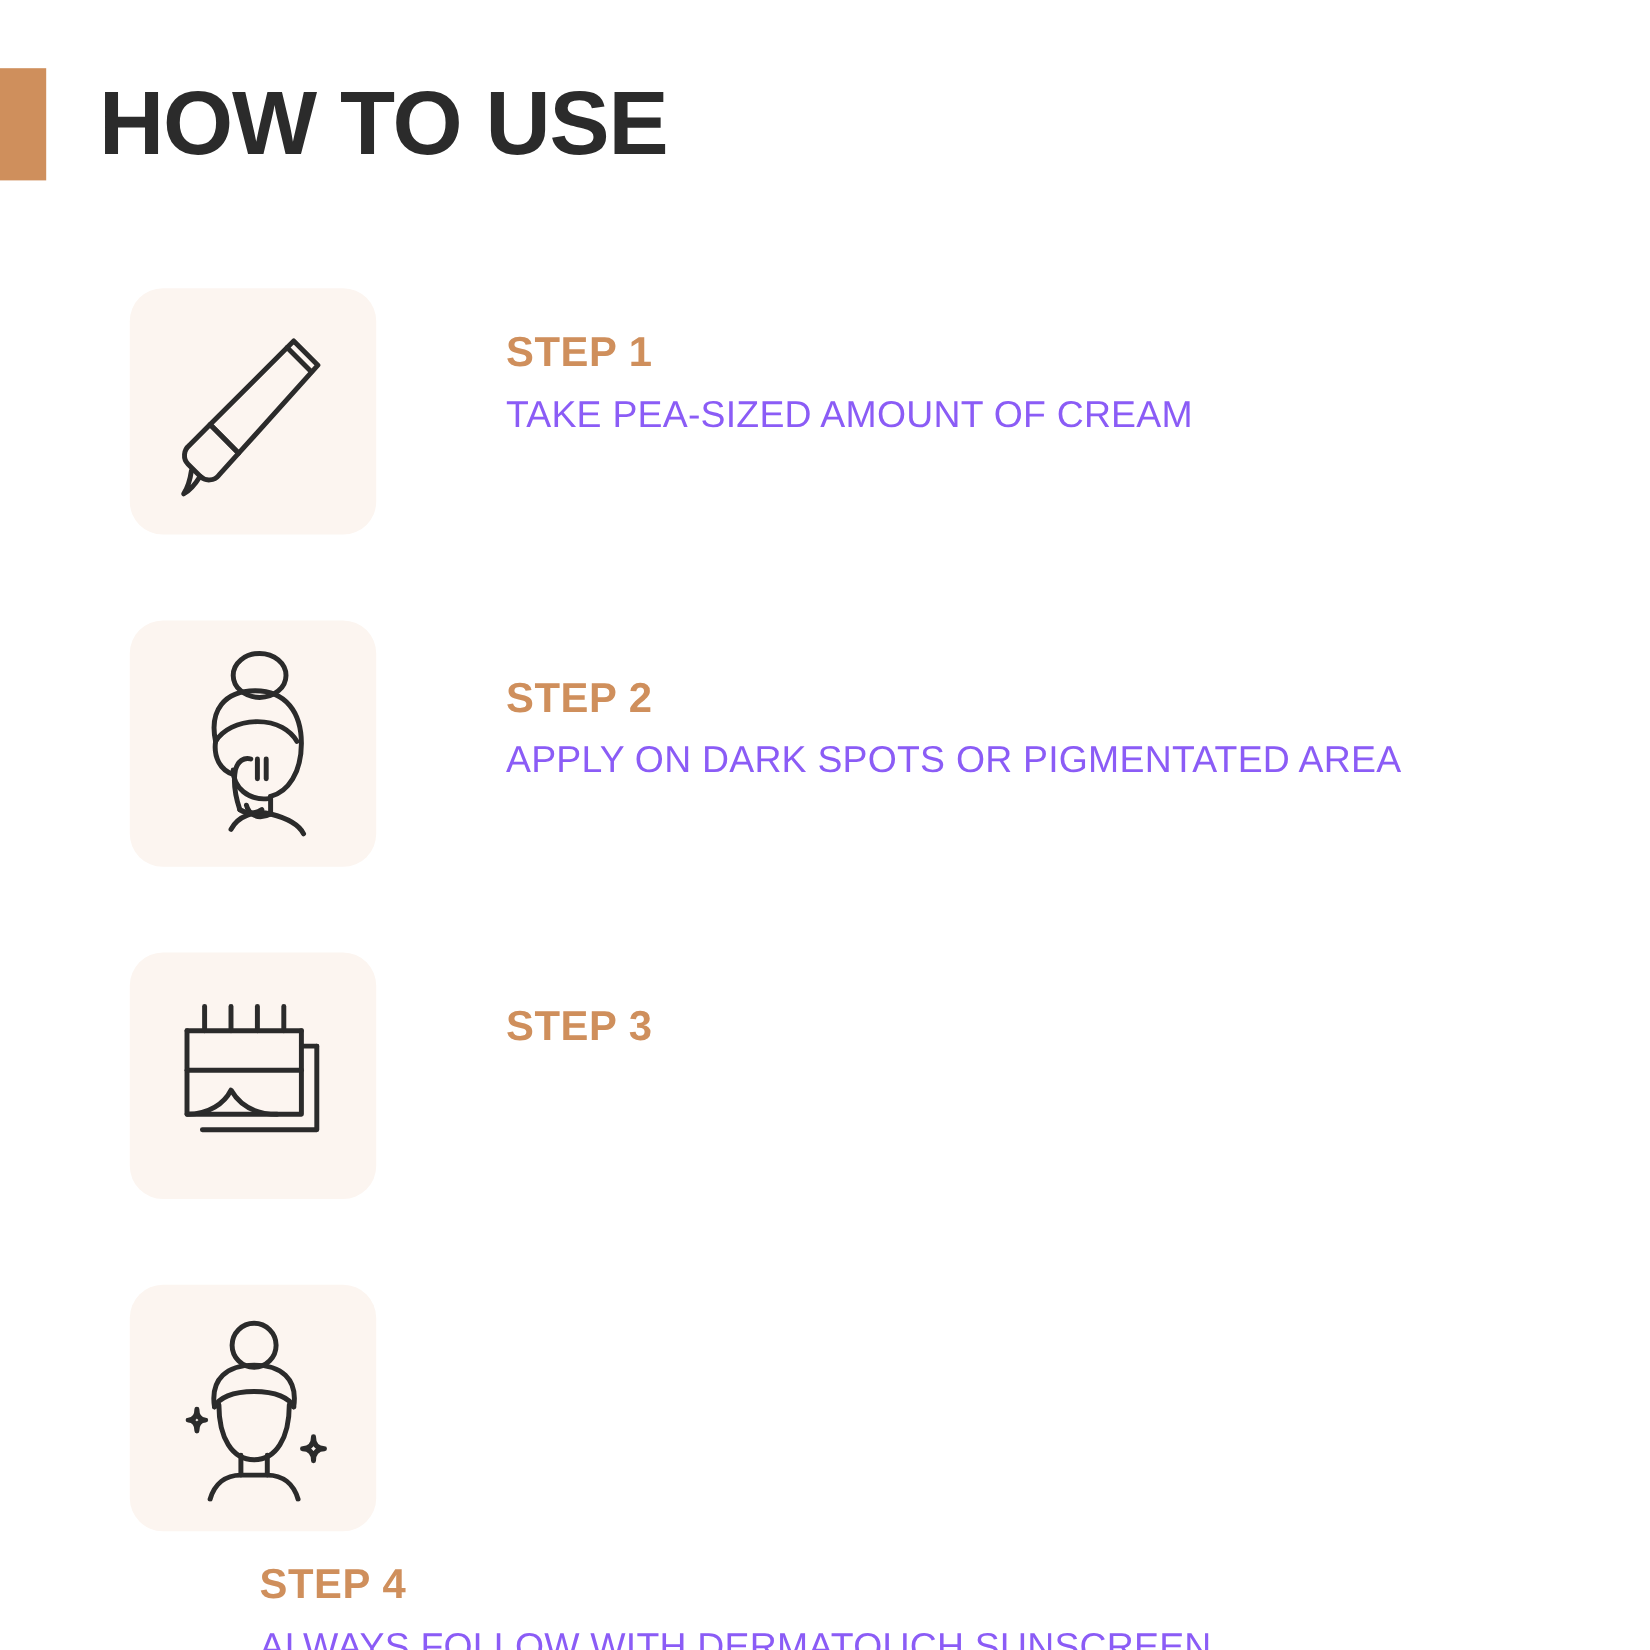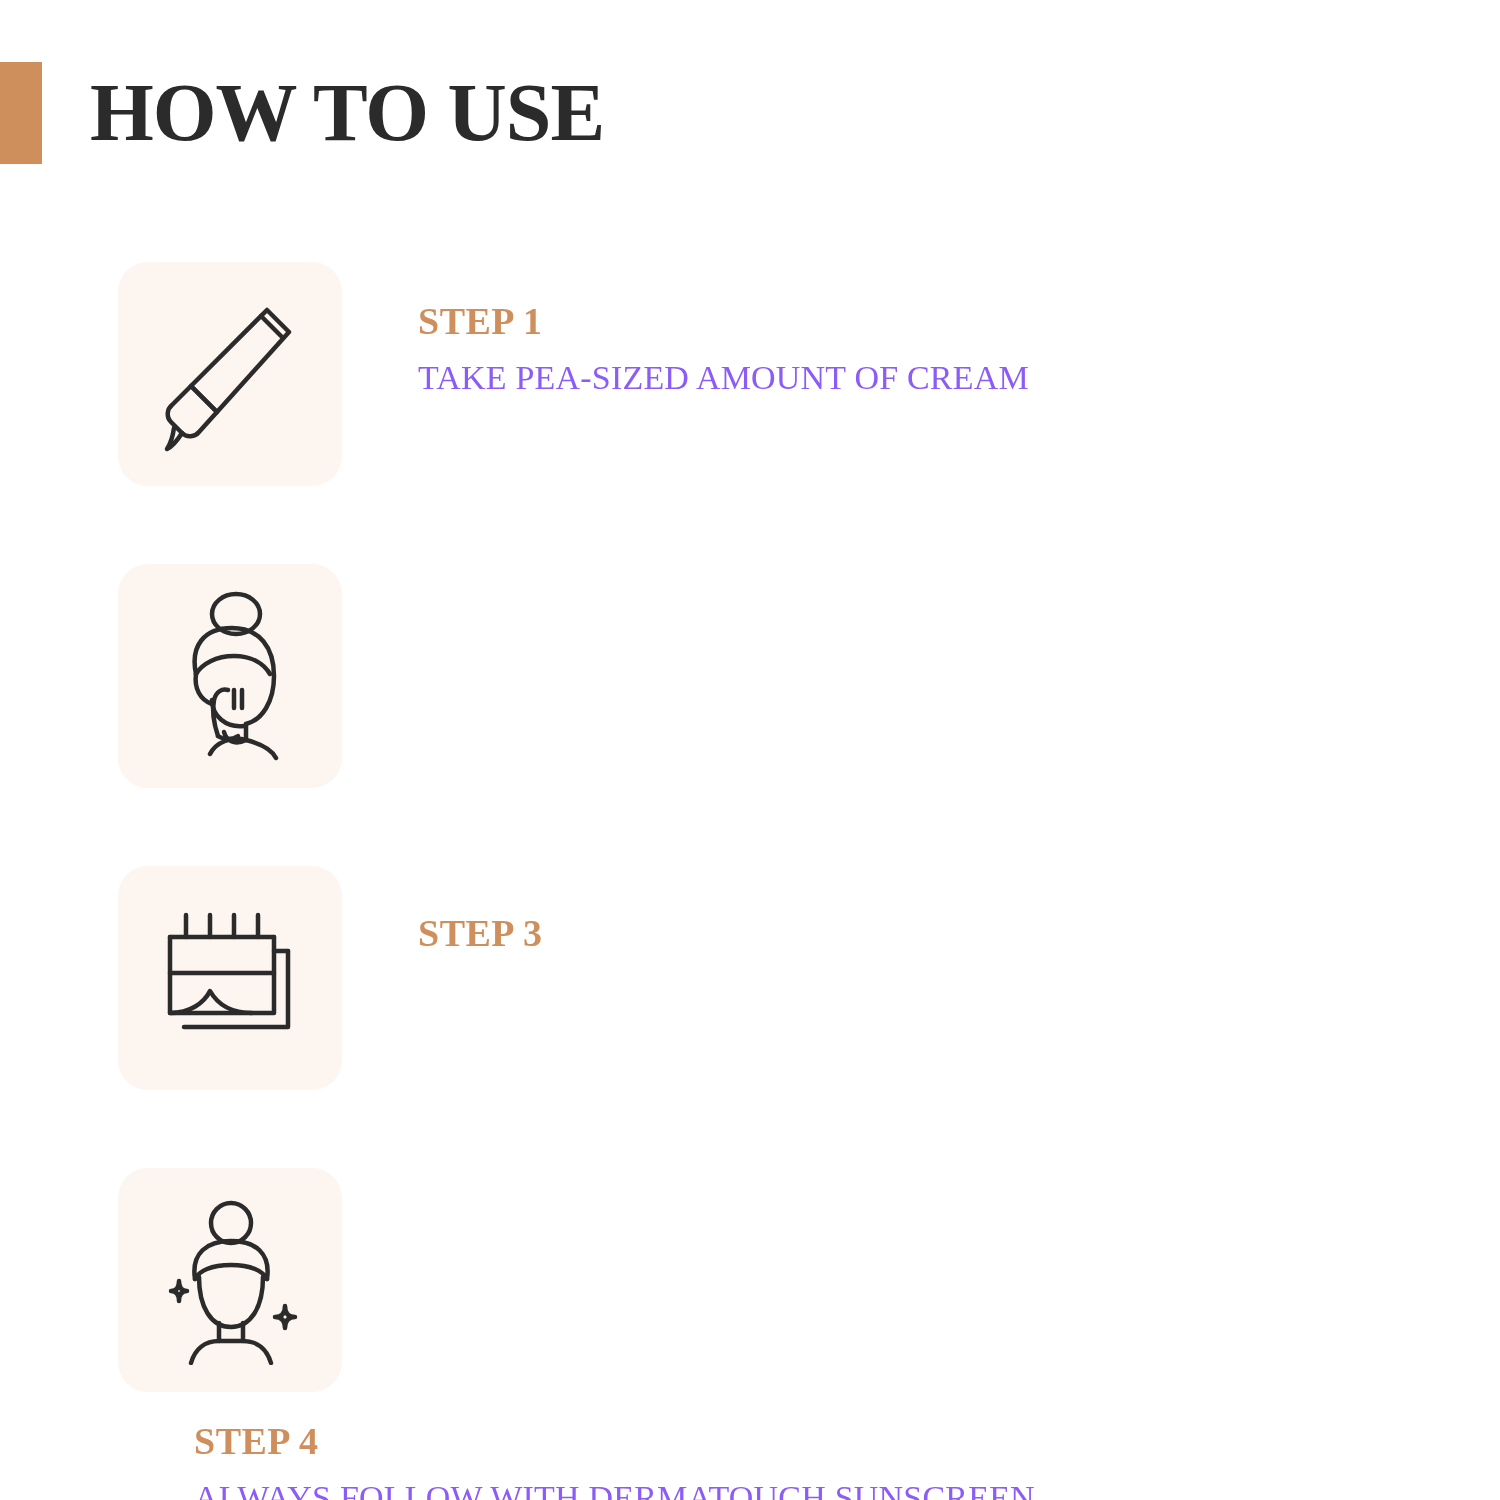--- a/index.html
+++ b/index.html
@@ -13,21 +13,20 @@
     font-family: "Liberation Sans", sans-serif;
     -webkit-font-smoothing: antialiased;
     overflow: hidden;
   }
 
   .page {
     position: relative;
     width: 1500px;
     height: 1500px;
     box-sizing: border-box;
-    font-family: Liberation Serif, serif;
   }
 
   
   .header {
     position: absolute;
     top: 58px;
     left: 0;
     width: 100%;
     height: 110px;
     display: flex;
@@ -71,21 +70,21 @@
     flex: 0 0 auto;
     display: flex;
     align-items: center;
     justify-content: center;
   }
   .icon-tile svg {
     display: block;
   }
 
   .step-text {
-    margin-left: 76px;
+    margin-left: 118px;
     padding-top: 52px;
     flex: 1 1 auto;
   }
   .step-label {
     font-size: 38px;
     font-weight: 700;
     color: #cf8f5c;
     letter-spacing: 0.5px;
     line-height: 1.05;
     margin: 0 0 14px 0;
@@ -162,20 +161,24 @@
 
             <path d="M60 164 C66 152 82 146 96 150 C112 154 122 160 126 168"></path>
 
             <path d="M78 100 C72 98 66 102 64 110 C62 120 64 134 68 146"></path>
             <path d="M84 100 L84 118"></path>
             <path d="M92 100 L92 118"></path>
             <path d="M68 146 C74 150 82 150 88 146"></path>
           </svg>
         </span>
       </div>
+      <div class="step-text">
+        <p class="step-label">STEP 2</p>
+        <p class="step-desc">APPLY ON DARK SPOTS OR PIGMENTATED AREA</p>
+      </div>
     </div>
 
     <div class="step-row row-3">
       <div class="icon-tile">
         <span>
           <svg width="156" height="150" viewBox="0 0 156 150" fill="none" stroke="#2b2b2b" stroke-width="4.5" stroke-linecap="round" stroke-linejoin="round">
 
             <path d="M34 12 L34 34"></path>
             <path d="M58 12 L58 34"></path>
             <path d="M82 12 L82 34"></path>

